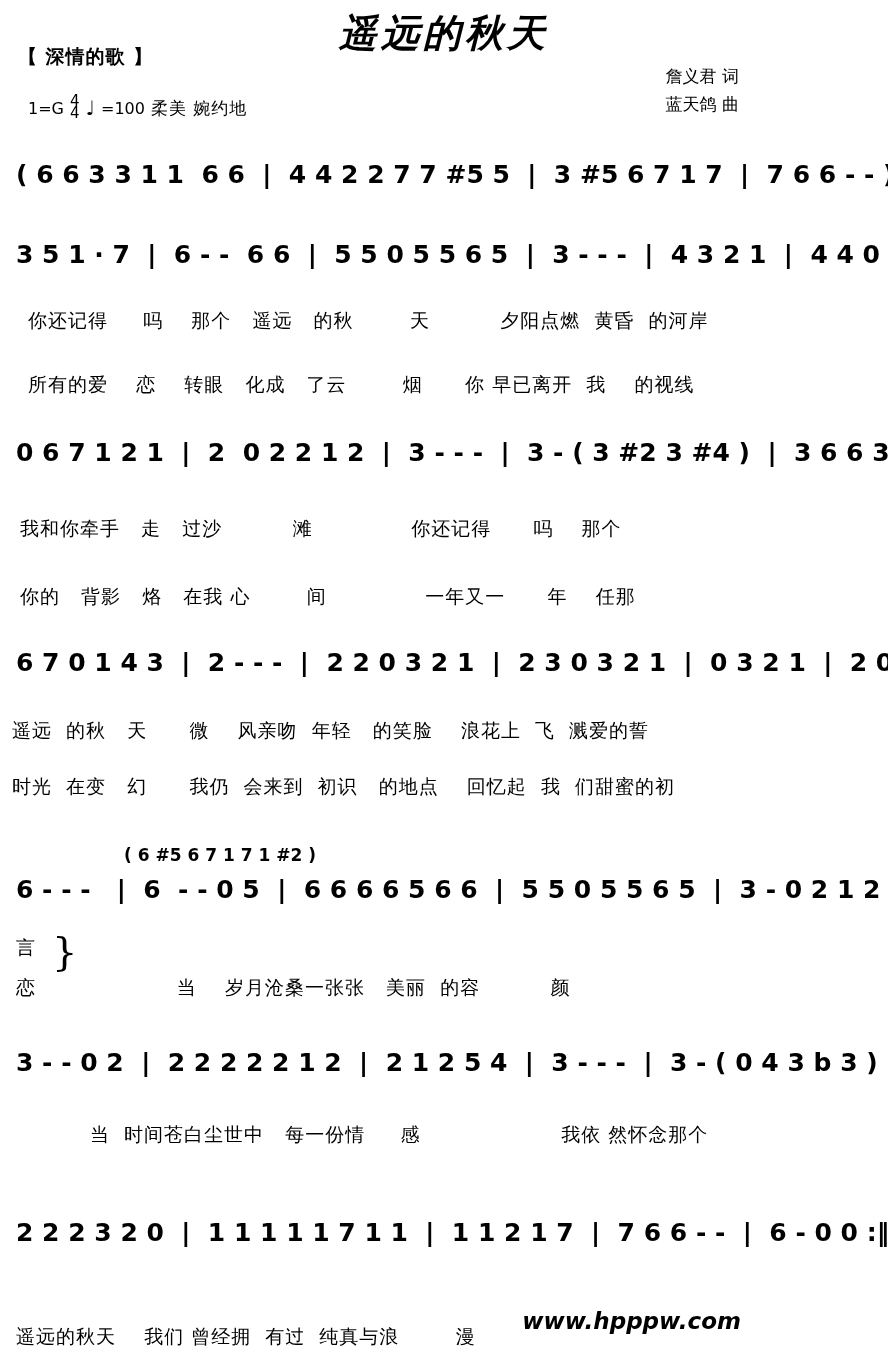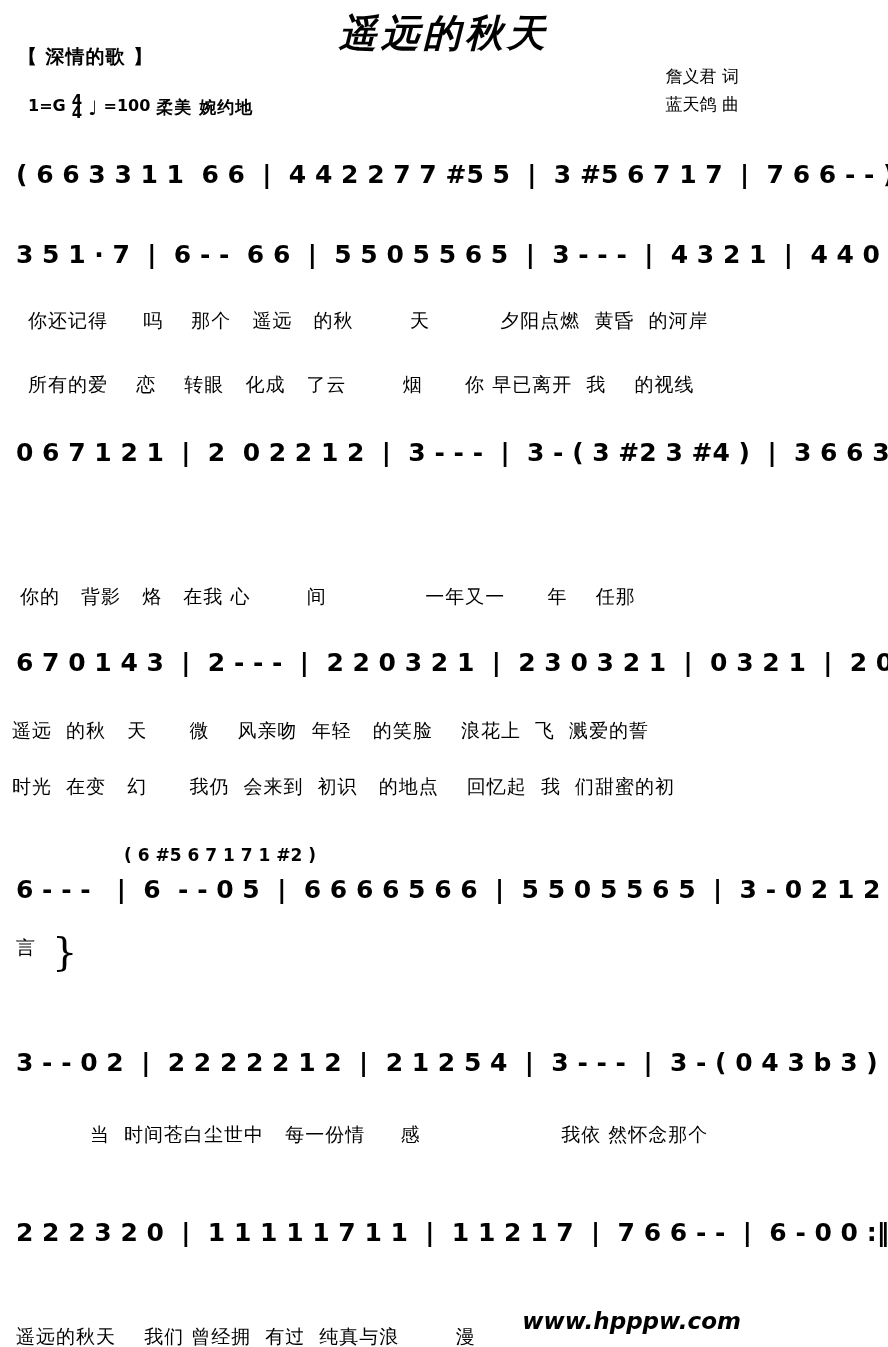--- a/index.html
+++ b/index.html
@@ -28,22 +28,22 @@
     letter-spacing:1px;
   }
   .credits{
     position:absolute;top:62px;right:18px;text-align:right;
     font-family:"DejaVu Sans", sans-serif;
     font-size:17px;line-height:28px;font-weight:normal;
   }
   .meta{
     position:absolute;top:96px;left:28px;
     font-family:"DejaVu Sans", sans-serif;
-    font-size:17px;font-weight:bold;
-    display:flex;align-items:flex-start;gap:6px;
+    font-size:17px;font-weight:normal;
+    display:flex;align-items:center;gap:6px;
   }
   .meta .key{font-size:16px;}
   .frac{display:inline-block;text-align:center;line-height:12px;font-size:15px;vertical-align:middle;position:relative;top:-1px;}
   .frac span{display:block;}
   .tempo{font-size:16px;}
   .expr{font-size:17px;letter-spacing:1px;}
 
   
   .row{
     position:absolute;left:16px;width:858px;
@@ -98,29 +98,31 @@
     <span class="expr cn">柔美  婉约地</span>
   </div>
 
   <div class="row" style="top:160px;">( 6 6 3 3 1 1  6 6  |  4 4 2 2 7 7 #5 5  |  3 #5 6 7 1 7  |  7 6 6 - - )  |</div>
 
   <div class="row" style="top:240px;">3 5 1 · 7  |  6 - -  6 6  |  5 5 0 5 5 6 5  |  3 - - -  |  4 3 2 1  |  4 4 0 3 2 1  |</div>
   <div class="lyric cn" style="top:308px;left:28px;">你还记得     吗    那个   遥远   的秋        天          夕阳点燃  黄昏  的河岸</div>
   <div class="lyric cn" style="top:372px;left:28px;">所有的爱    恋    转眼   化成   了云        烟      你 早已离开  我    的视线</div>
 
   <div class="row" style="top:438px;">0 6 7 1 2 1  |  2  0 2 2 1 2  |  3 - - -  |  3 - ( 3 #2 3 #4 )  |  3 6 6 3  |  2 - -  6 6  |</div>
+  <div class="lyric cn" style="top:516px;left:20px;">我和你牵手   走   过沙          滩              你还记得      吗    那个</div>
   <div class="lyric cn" style="top:572px;left:20px;margin-top:12px;">你的   背影   烙   在我 心        间              一年又一      年    任那</div>
 
   <div class="row" style="top:648px;">6 7 0 1 4 3  |  2 - - -  |  2 2 0 3 2 1  |  2 3 0 3 2 1  |  0 3 2 1  |  2 0 1 2 2 1 7  |</div>
   <div class="lyric cn" style="top:774px;left:12px;">时光  在变   幻      我仍  会来到  初识   的地点    回忆起  我  们甜蜜的初</div>
   <div class="lyric cn" style="top:718px;left:12px;">遥远  的秋   天      微    风亲吻  年轻   的笑脸    浪花上  飞  溅爱的誓</div>
 
   <div class="row tiny" style="top:845px;left:124px;font-size:17px;">( 6 #5 6 7 1 7 1 #2 )</div>
   <div class="row" style="top:875px;">6 - - -   |  6  - - 0 5  |  6 6 6 6 5 6 6  |  5 5 0 5 5 6 5  |  3 - 0 2 1 2  |</div>
   <div class="lyric cn" style="top:935px;left:16px;">言</div>
+  <div class="lyric cn" style="top:975px;left:16px;">恋                    当    岁月沧桑一张张   美丽  的容          颜</div>
   <div class="brace" style="top:928px;left:52px;">}</div>
 
   <div class="row" style="top:1048px;">3 - - 0 2  |  2 2 2 2 2 1 2  |  2 1 2 5 4  |  3 - - -  |  3 - ( 0 4 3 b 3 )  |  2 2 2 1 2 6 1  |</div>
   <div class="lyric cn" style="top:1122px;left:90px;">当  时间苍白尘世中   每一份情     感                    我依 然怀念那个</div>
 
   <div class="row" style="top:1218px;">2 2 2 3 2 0  |  1 1 1 1 1 7 1 1  |  1 1 2 1 7  |  7 6 6 - -  |  6 - 0 0 :‖  6 - - -  ‖</div>
   <div class="lyric cn" style="top:1324px;left:16px;">遥远的秋天    我们 曾经拥  有过  纯真与浪        漫</div>
 
   <div class="wm">www.hpppw.com</div>
 </div>

